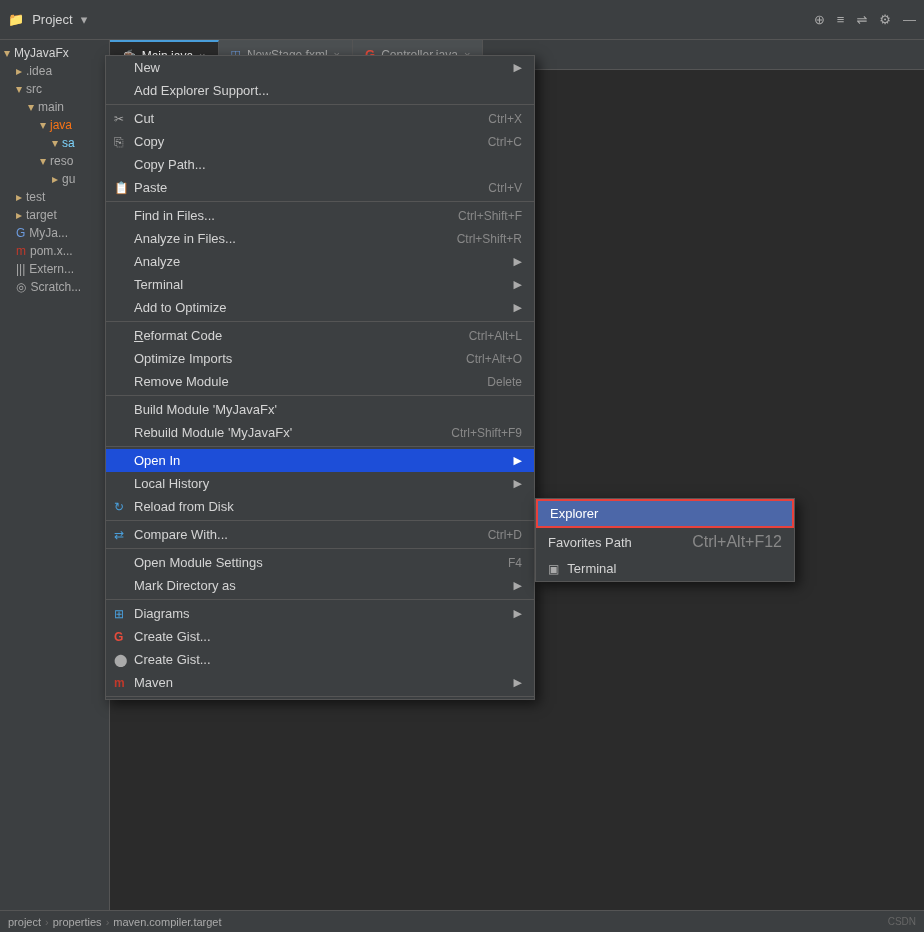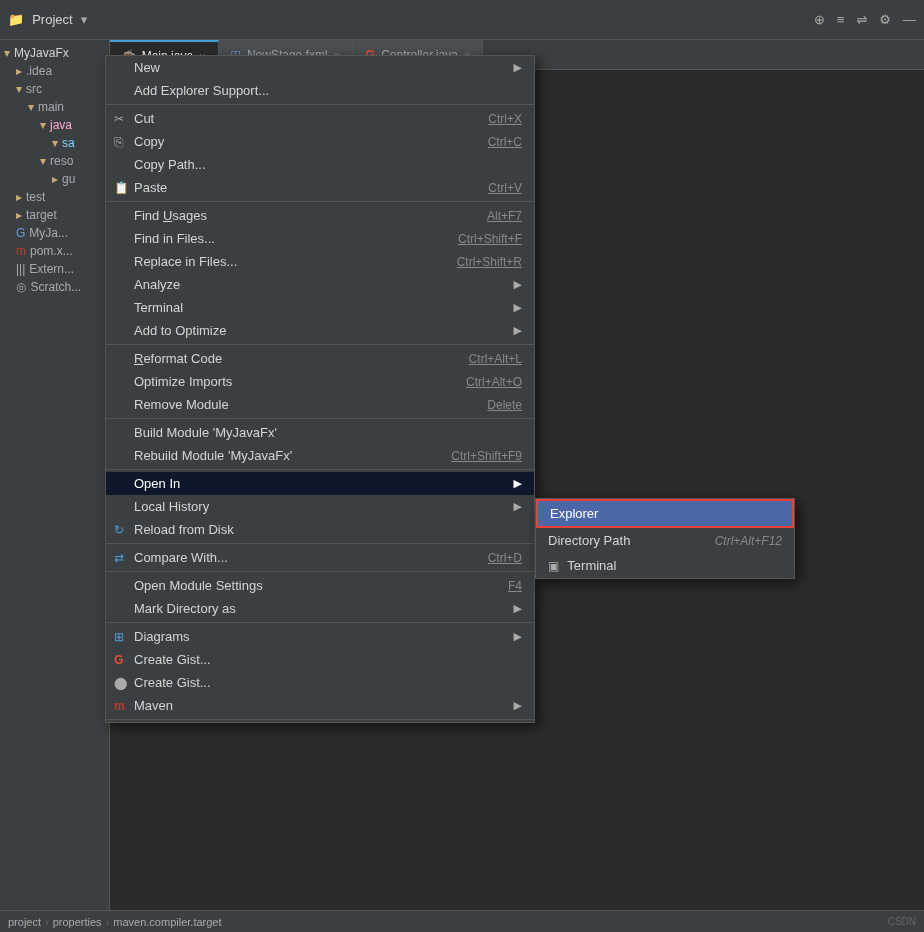--- a/index.html
+++ b/index.html
@@ -121,26 +121,25 @@
     .menu-item {
       display: flex;
       align-items: center;
       padding: 4px 12px 4px 28px;
       font-size: 13px;
       color: #d4d4d4;
       cursor: pointer;
       position: relative;
       min-height: 22px;
     }
-    .menu-item.highlighted { background: #0f172a; color: #fff; }
+    .menu-item.highlighted { background: #1d4ed8; color: #fff; }
     .menu-item .shortcut {
       margin-left: auto;
       color: #888;
       font-size: 12px;
-      text-decoration: underline;
     }
     .menu-item .arrow {
       margin-left: auto;
       color: #aaa;
       font-size: 11px;
     }
     .menu-item .icon-left {
       position: absolute;
       left: 8px;
       font-size: 12px;
@@ -173,22 +172,21 @@
       min-height: 22px;
     }
     .submenu-item.highlighted {
       background: #4c67a8;
       color: #fff;
       border: 2px solid #e8413c;
     }
     .submenu-item .shortcut {
       margin-left: auto;
       color: #888;
-      font-size: 12px;
-      font-style: italic;
+      font-size: 16px;
     }
     .submenu-item .icon-left {
       margin-right: 8px;
       font-size: 12px;
     }
 
     
     .status-bar {
       position: absolute;
       bottom: 0;
@@ -243,21 +241,21 @@
       <span style="color:#c9aa71; margin-right:4px;">▸</span>.idea
     </div>
     <div class="tree-row indent-1">
       <span style="color:#c9aa71; margin-right:4px;">▾</span>src
     </div>
     <div class="tree-row indent-2">
       <span style="color:#c9aa71; margin-right:4px;">▾</span>main
     </div>
     <div class="tree-row indent-3">
       <span style="color:#c9aa71; margin-right:4px;">▾</span>
-        <span style="color:#f9a8d4;">java</span>
+        <span style="color:#f97316;">java</span>
     </div>
     <div class="tree-row" style="padding-left:52px;">
       <span style="color:#c9aa71; margin-right:4px;">▾</span>
         <span style="color:#7dd3fc;">sa</span>
     </div>
     <div class="tree-row indent-3">
       <span style="color:#c9aa71; margin-right:4px;">▾</span>reso
     </div>
     <div class="tree-row" style="padding-left:52px;">
       <span style="color:#c9aa71; margin-right:4px;">▸</span>gu
@@ -360,29 +358,25 @@
   <div class="menu-item">
     <span>Copy Path...</span>
   </div>
   <div class="menu-item">
     <span class="icon-left">📋</span>
     <span>Paste</span>
     <span class="shortcut">Ctrl+V</span>
   </div>
   <div class="menu-separator"></div>
   <div class="menu-item">
-    <span>Find <span style="text-decoration:underline;">U</span>sages</span>
-    <span class="shortcut">Alt+F7</span>
-  </div>
-  <div class="menu-item">
     <span>Find in Files...</span>
     <span class="shortcut">Ctrl+Shift+F</span>
   </div>
   <div class="menu-item">
-    <span>Replace in Files...</span>
+    <span>Analyze in Files...</span>
     <span class="shortcut">Ctrl+Shift+R</span>
   </div>
   <div class="menu-item">
     <span>Analyze</span>
     <span class="arrow">▶</span>
   </div>
   <div class="menu-item">
     <span>Terminal</span>
     <span class="arrow">▶</span>
   </div>
@@ -459,21 +453,21 @@
     <span class="arrow">▶</span>
   </div>
   <div class="menu-separator"></div>
 </div>
 
 <div class="submenu">
   <div class="submenu-item highlighted">
     <span>Explorer</span>
   </div>
   <div class="submenu-item">
-    <span>Directory Path</span>
+    <span>Favorites Path</span>
     <span class="shortcut">Ctrl+Alt+F12</span>
   </div>
   <div class="submenu-item">
     <span class="icon-left" style="color:#aaa; margin-right:8px;">▣</span>
     <span>Terminal</span>
   </div>
 </div>
 
 <div class="status-bar">
   <div class="breadcrumb">

